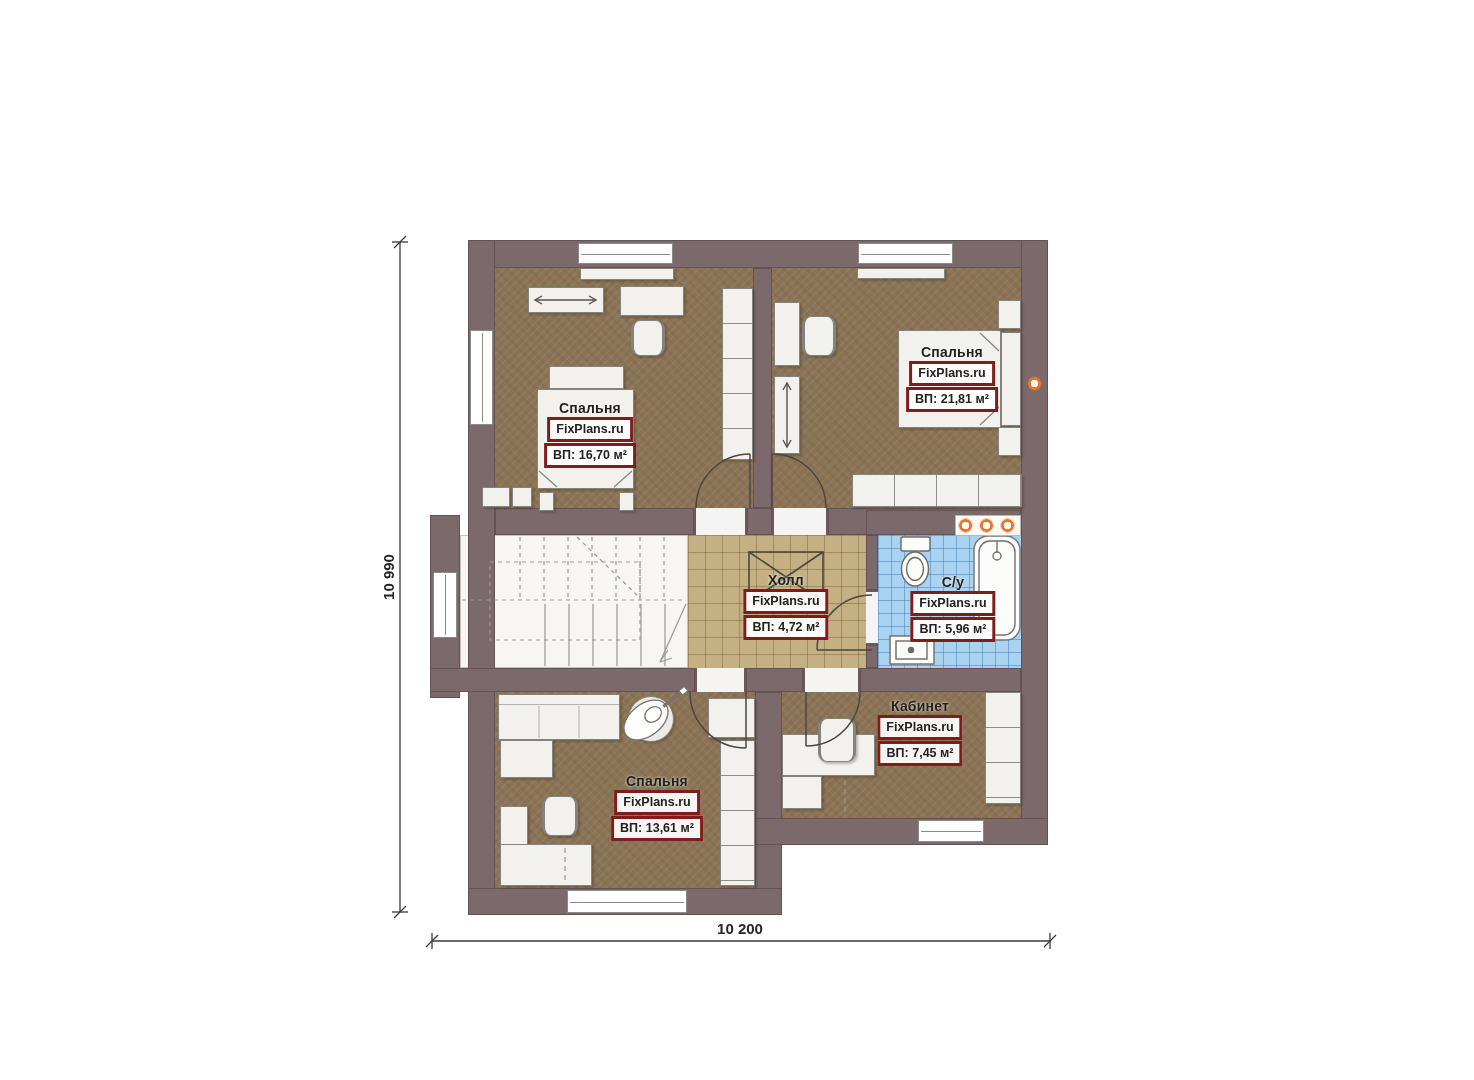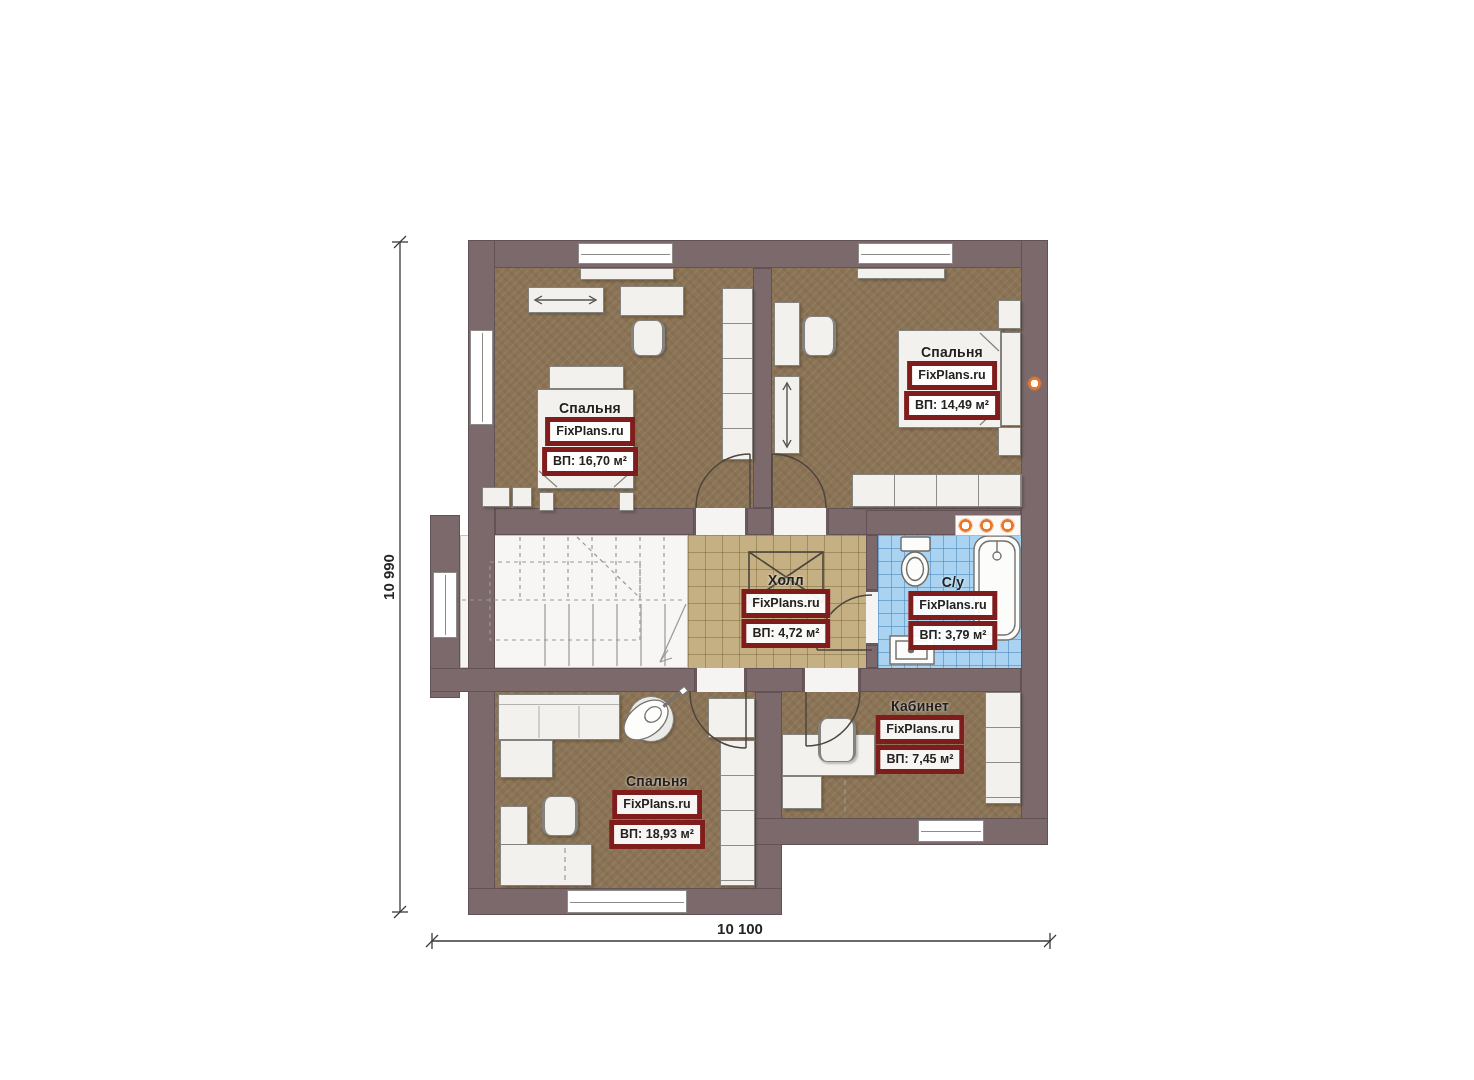--- a/index.html
+++ b/index.html
@@ -44,21 +44,21 @@
   .cells-h{background-image:repeating-linear-gradient(to right,transparent 0 41px,#8f8d88 41px 42px);}
   .round{border-radius:50%;}
 
   .lamp{position:absolute;width:15px;height:15px;border-radius:50%;z-index:25;
         background:radial-gradient(circle,#ffffff 0 3.5px,var(--accent-orange) 4px 6px,rgba(232,119,44,.35) 6.5px 7.5px,rgba(232,119,44,0) 8px);}
 
   svg.overlay{position:absolute;left:0;top:0;z-index:20;pointer-events:none;}
 
   .label{position:absolute;display:flex;flex-direction:column;align-items:center;gap:1px;z-index:40;transform:translateX(-50%);}
   .rname{font-weight:bold;font-size:14px;color:#221f1d;letter-spacing:.2px;text-shadow:0 0 3px rgba(255,255,255,.85);}
-  .lbox{background:rgba(255,255,255,.93);border:5px solid #7f1d1d;padding:1px 6px;font-size:12.5px;font-weight:bold;
+  .lbox{background:rgba(255,255,255,.93);border:3px solid #7f1d1d;padding:1px 6px;font-size:12.5px;font-weight:bold;
         color:#24211e;white-space:nowrap;line-height:17px;}
 
   .dim{position:absolute;font-size:15px;font-weight:bold;color:#262624;z-index:45;}
   .dim-v{transform:translate(-50%,-50%) rotate(-90deg);}
   .dim-h{transform:translate(-50%,-50%);}
 </style>
 </head>
 <body>
 
 <div id="plan">
@@ -265,43 +265,43 @@
 
   <div class="label" style="left:590px;top:400px">
     <div class="rname">Спальня</div>
     <div class="lbox">FixPlans.ru</div>
     <div class="lbox">ВП: 16,70 м²</div>
   </div>
 
   <div class="label" style="left:952px;top:344px">
     <div class="rname">Спальня</div>
     <div class="lbox">FixPlans.ru</div>
-    <div class="lbox">ВП: 14,49 м²</div>
+    <div class="lbox">ВП: 21,81 м²</div>
   </div>
 
   <div class="label" style="left:786px;top:572px">
     <div class="rname">Холл</div>
     <div class="lbox">FixPlans.ru</div>
     <div class="lbox">ВП: 4,72 м²</div>
   </div>
 
   <div class="label" style="left:953px;top:574px">
     <div class="rname">С/у</div>
     <div class="lbox">FixPlans.ru</div>
-    <div class="lbox">ВП: 3,79 м²</div>
+    <div class="lbox">ВП: 5,96 м²</div>
   </div>
 
   <div class="label" style="left:657px;top:773px">
     <div class="rname">Спальня</div>
     <div class="lbox">FixPlans.ru</div>
-    <div class="lbox">ВП: 18,93 м²</div>
+    <div class="lbox">ВП: 13,61 м²</div>
   </div>
 
   <div class="label" style="left:920px;top:698px">
     <div class="rname">Кабинет</div>
     <div class="lbox">FixPlans.ru</div>
     <div class="lbox">ВП: 7,45 м²</div>
   </div>
 
   <div class="dim dim-v" style="left:388px;top:577px">10 990</div>
-  <div class="dim dim-h" style="left:740px;top:928px">10 100</div>
+  <div class="dim dim-h" style="left:740px;top:928px">10 200</div>
 
 </div>
 
 </body></html>

